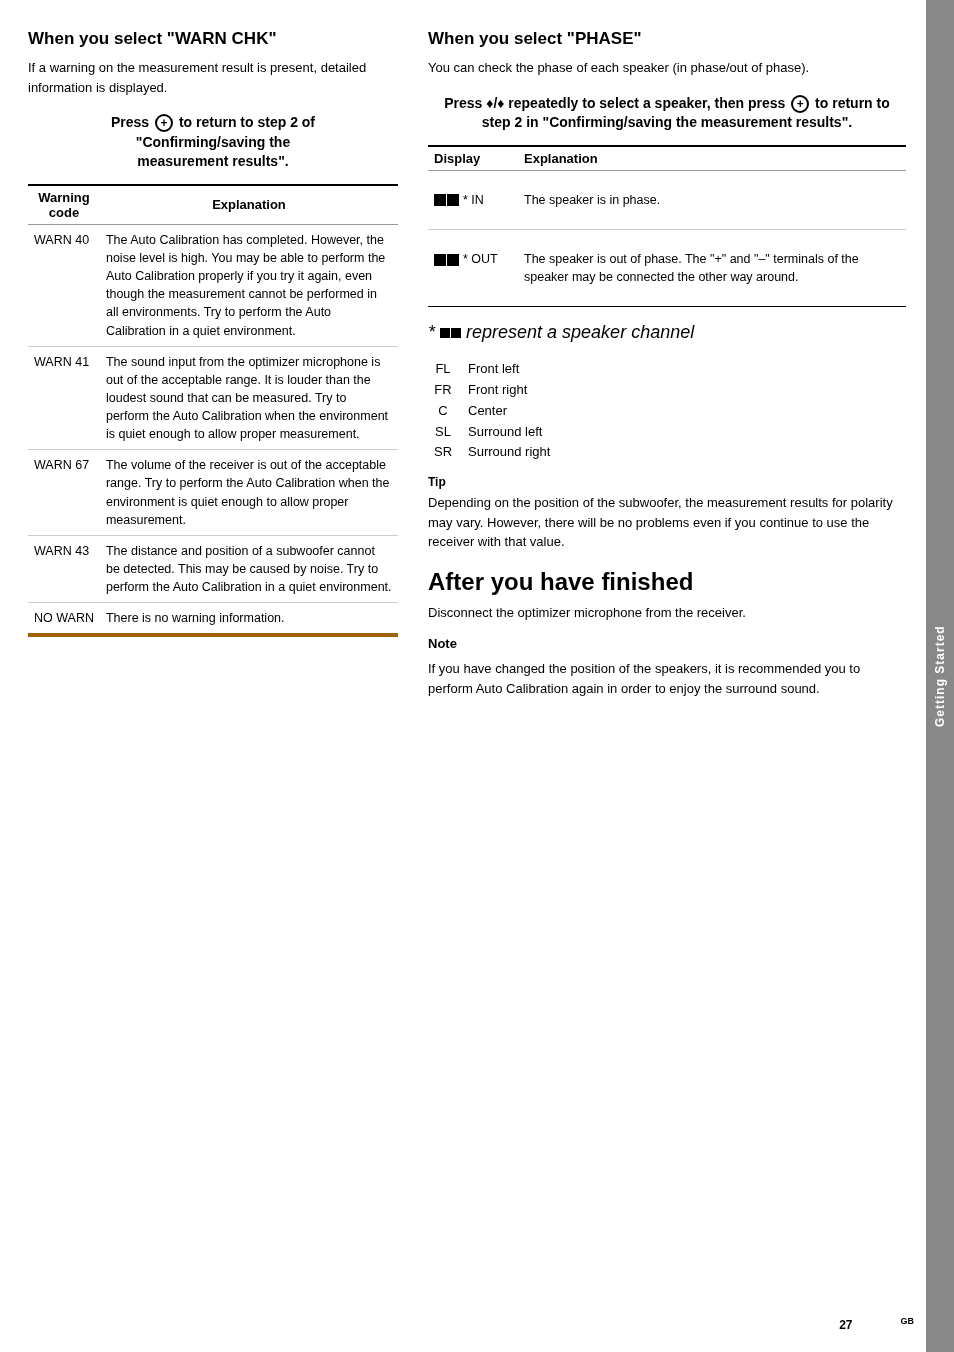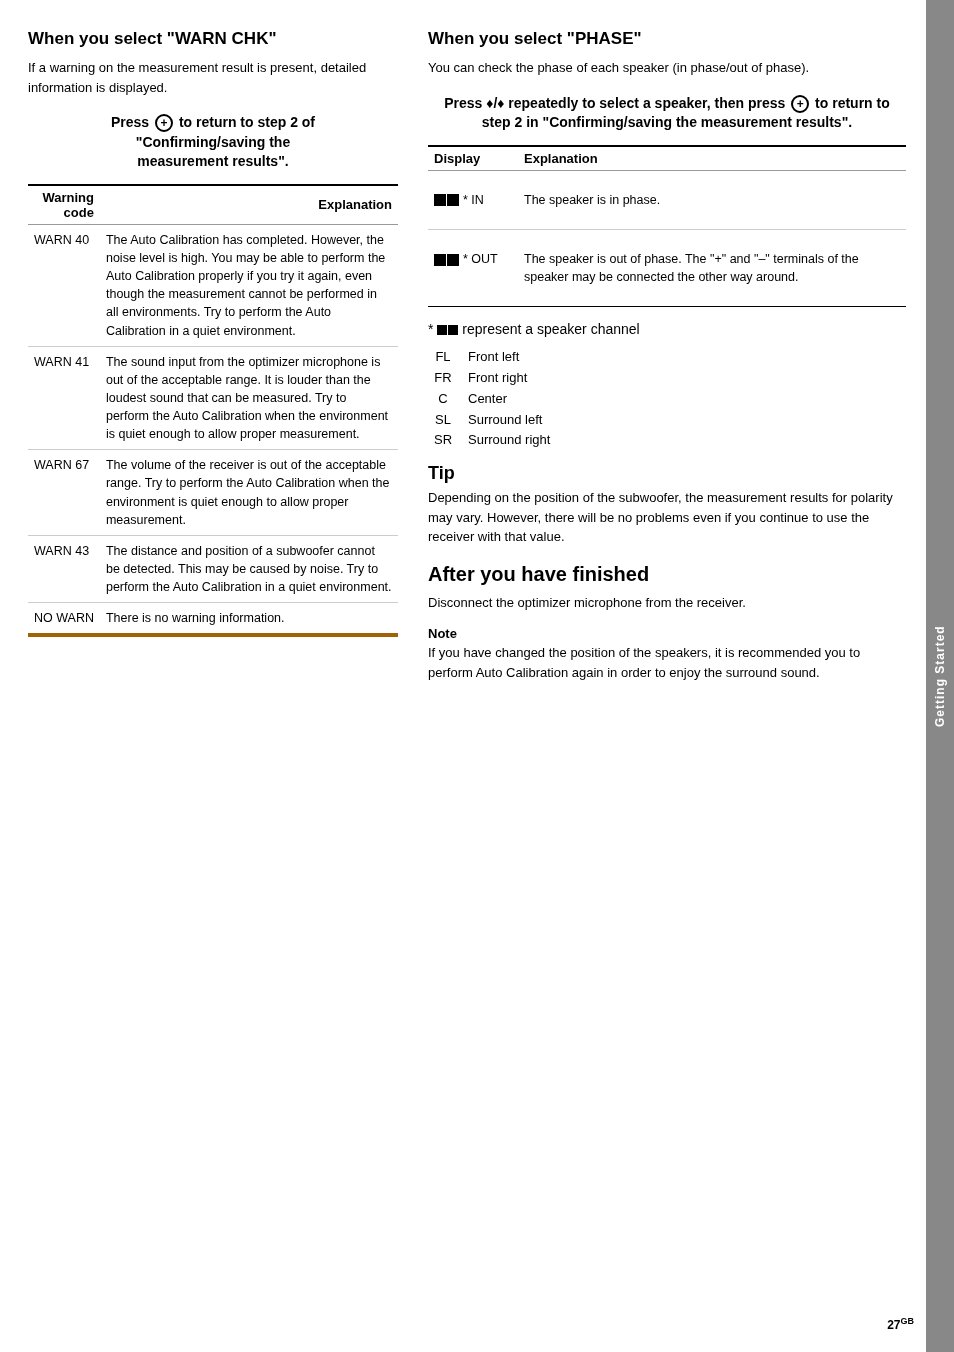--- a/index.html
+++ b/index.html
@@ -109,21 +109,21 @@
       width: 100%;
       border-collapse: collapse;
       margin-bottom: 10px;
       border-top: 2px solid #000;
     }
 
     table.warn-table thead tr th {
       font-weight: bold;
       font-size: 13px;
       padding: 4px 6px;
-      text-align: right;
+      text-align: center;
       border-bottom: 1px solid #999;
     }
 
     table.warn-table tbody tr td {
       font-size: 12.5px;
       padding: 6px 6px;
       vertical-align: top;
       line-height: 1.45;
     }
 
@@ -204,57 +204,59 @@
       width: 30px;
       font-weight: normal;
     }
 
     .tip-section {
       margin-bottom: 14px;
     }
 
     .tip-title {
       font-weight: bold;
-      font-size: 18px;
+      font-size: 12px;
       margin-bottom: 4px;
     }
 
     .after-finished-section {
       margin-bottom: 14px;
     }
 
     .after-finished-section h2 {
-      font-size: 20px;
+      font-size: 24px;
       margin-bottom: 6px;
     }
 
     .note-section {}
 
     .note-title {
       font-weight: bold;
       font-size: 13px;
-      margin-bottom: 2px;
+      margin-bottom: 8px;
     }
 
     .page-num {
       position: absolute;
       bottom: 20px;
       right: 40px;
       font-size: 12px;
       font-weight: bold;
     }
 
     .page-num sup {
       font-size: 9px;
+      margin-left: 48px;
     }
 
     .star-note {
-      font-size: 14px;
-      margin-bottom: 7px;
+      font-size: 18px;
+      margin-bottom: 13px;
       line-height: 1.5;
+      font-style: italic;
     }
   </style>
 </head>
 <body>
 
 <div class="page-container">
   <div class="main-content">
 
     <div class="left-column">
 

